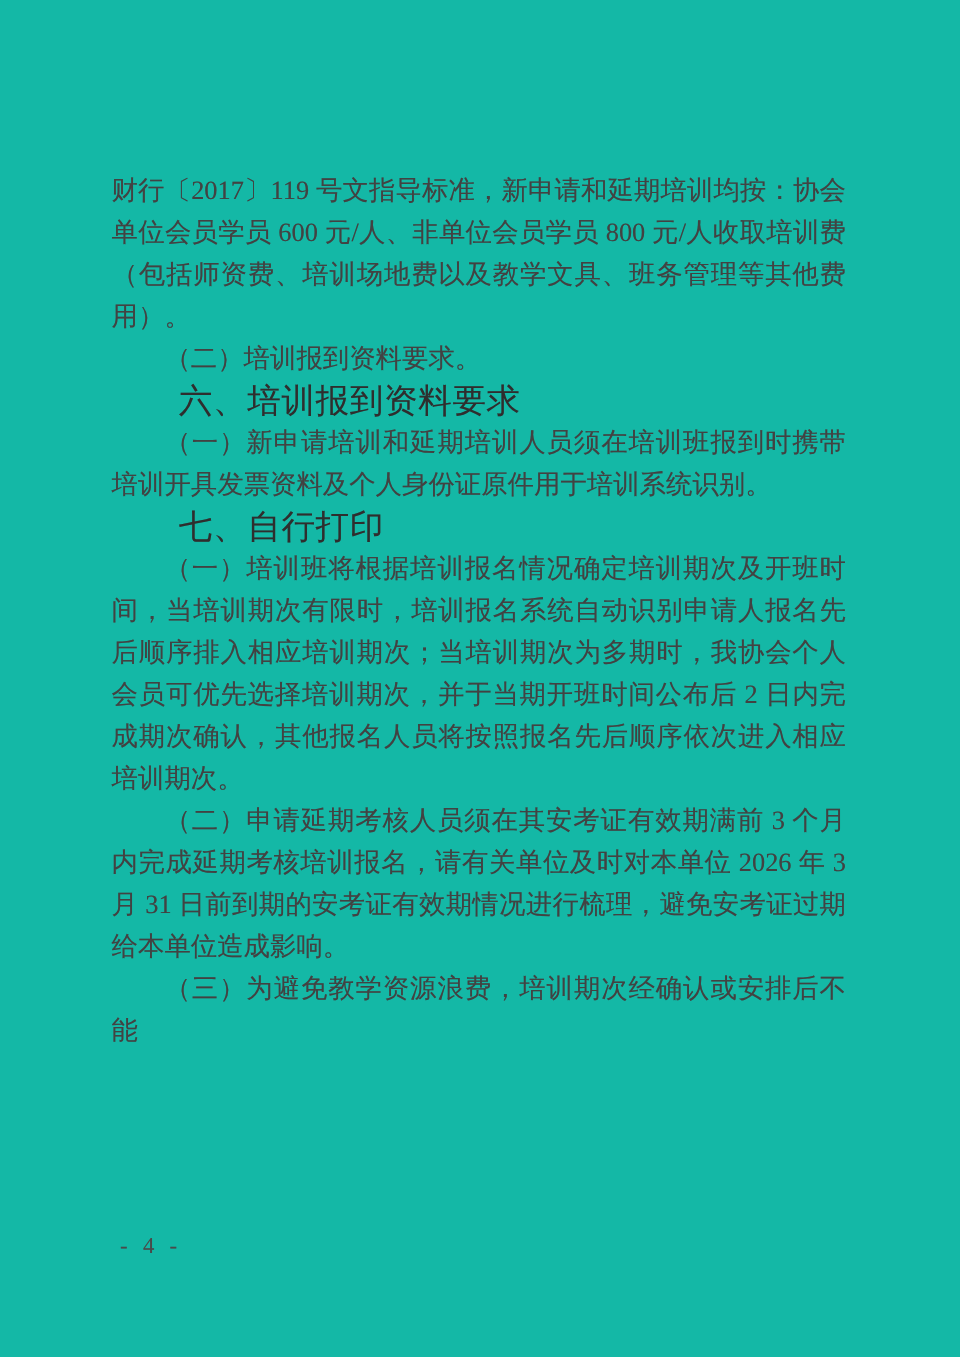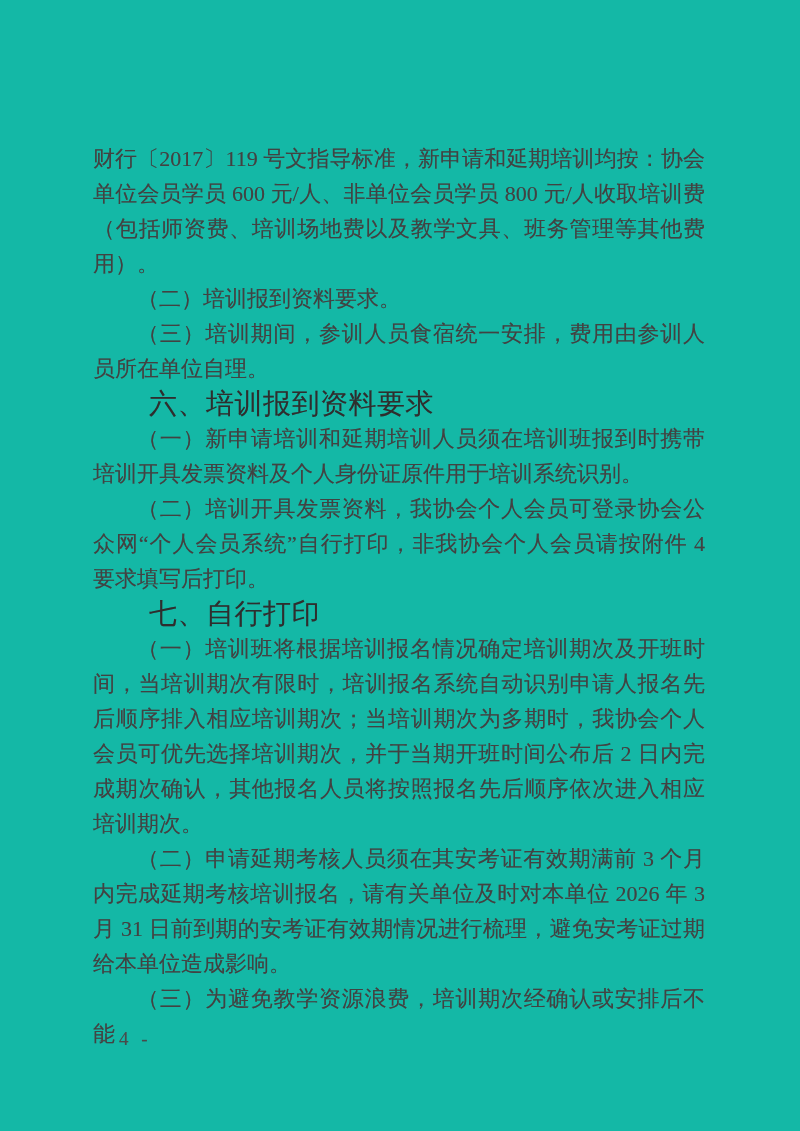--- a/index.html
+++ b/index.html
@@ -53,23 +53,21 @@
     text-shadow: 0 0 0.5px rgba(70,70,70,0.4);
   }
 </style>
 </head>
 <body>
 
 <div class="page">
   <div class="doc-body">
       <div class="para body">财行〔2017〕119 号文指导标准，新申请和延期培训均按：协会单位会员学员 600 元/人、非单位会员学员 800 元/人收取培训费（包括师资费、培训场地费以及教学文具、班务管理等其他费用）。</div>
       <div class="para body indent">（二）培训报到资料要求。</div>
-      <div class="para body indent">（三）培训期间，参训人员食宿统一安排，费用由参训人员所在单位自理。</div>
       <div class="para heading indent">六、培训报到资料要求</div>
       <div class="para body indent">（一）新申请培训和延期培训人员须在培训班报到时携带培训开具发票资料及个人身份证原件用于培训系统识别。</div>
-      <div class="para body indent">（二）培训开具发票资料，我协会个人会员可登录协会公众网“个人会员系统”自行打印，非我协会个人会员请按附件 4 要求填写后打印。</div>
       <div class="para heading indent">七、自行打印</div>
       <div class="para body indent">（一）培训班将根据培训报名情况确定培训期次及开班时间，当培训期次有限时，培训报名系统自动识别申请人报名先后顺序排入相应培训期次；当培训期次为多期时，我协会个人会员可优先选择培训期次，并于当期开班时间公布后 2 日内完成期次确认，其他报名人员将按照报名先后顺序依次进入相应培训期次。</div>
       <div class="para body indent">（二）申请延期考核人员须在其安考证有效期满前 3 个月内完成延期考核培训报名，请有关单位及时对本单位 2026 年 3 月 31 日前到期的安考证有效期情况进行梳理，避免安考证过期给本单位造成影响。</div>
       <div class="para body indent">（三）为避免教学资源浪费，培训期次经确认或安排后不能</div>
     </div>
   <div class="page-number">- 4 -</div>
 </div>
 
 </body></html>

